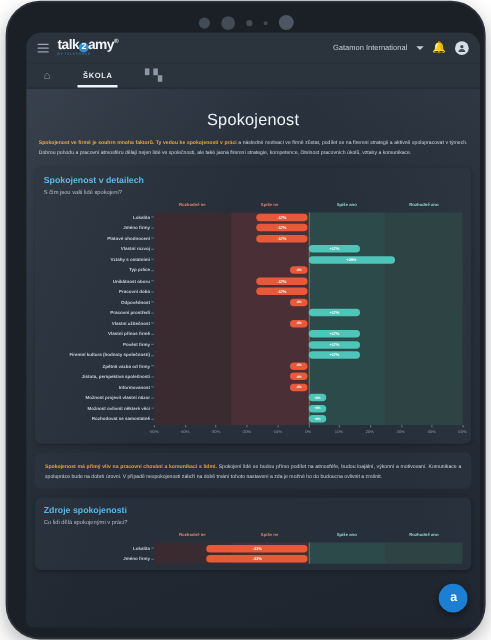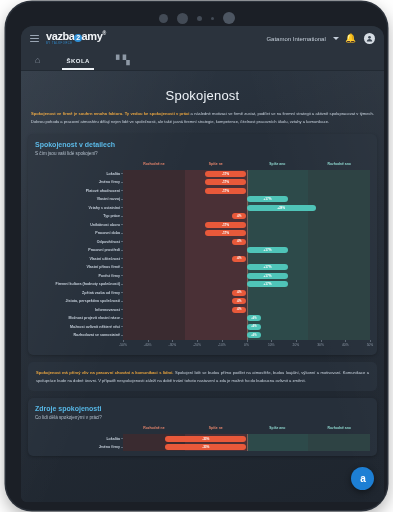--- a/index.html
+++ b/index.html
@@ -168,21 +168,21 @@
 
     <div class="screen">
 
       <div class="topbar">
         <div class="hamburger">
             <i></i>
             <i></i>
             <i></i>
           </div>
         <div class="logo-wrap">
-          <div class="logo-text"><span>vazba</span><span class="two">2</span><span>amy</span><sup>®</sup></div>
+          <div class="logo-text"><span>talk</span><span class="two">2</span><span>amy</span><sup>®</sup></div>
           <div class="logo-sub">BY TALKFORCE</div>
         </div>
         <div class="topbar-right">
           <span class="org-name">Gatamon International</span>
           <span class="chev"></span>
           <span class="bell">🔔</span>
           <span class="avatar">
             <svg viewBox="0 0 16 16">
                 <circle cx="8" cy="5.4" r="3" fill="#3d4854"></circle>
                 <path d="M1.8 15c0-3.6 2.8-5.6 6.2-5.6s6.2 2 6.2 5.6z" fill="#3d4854"></path>

